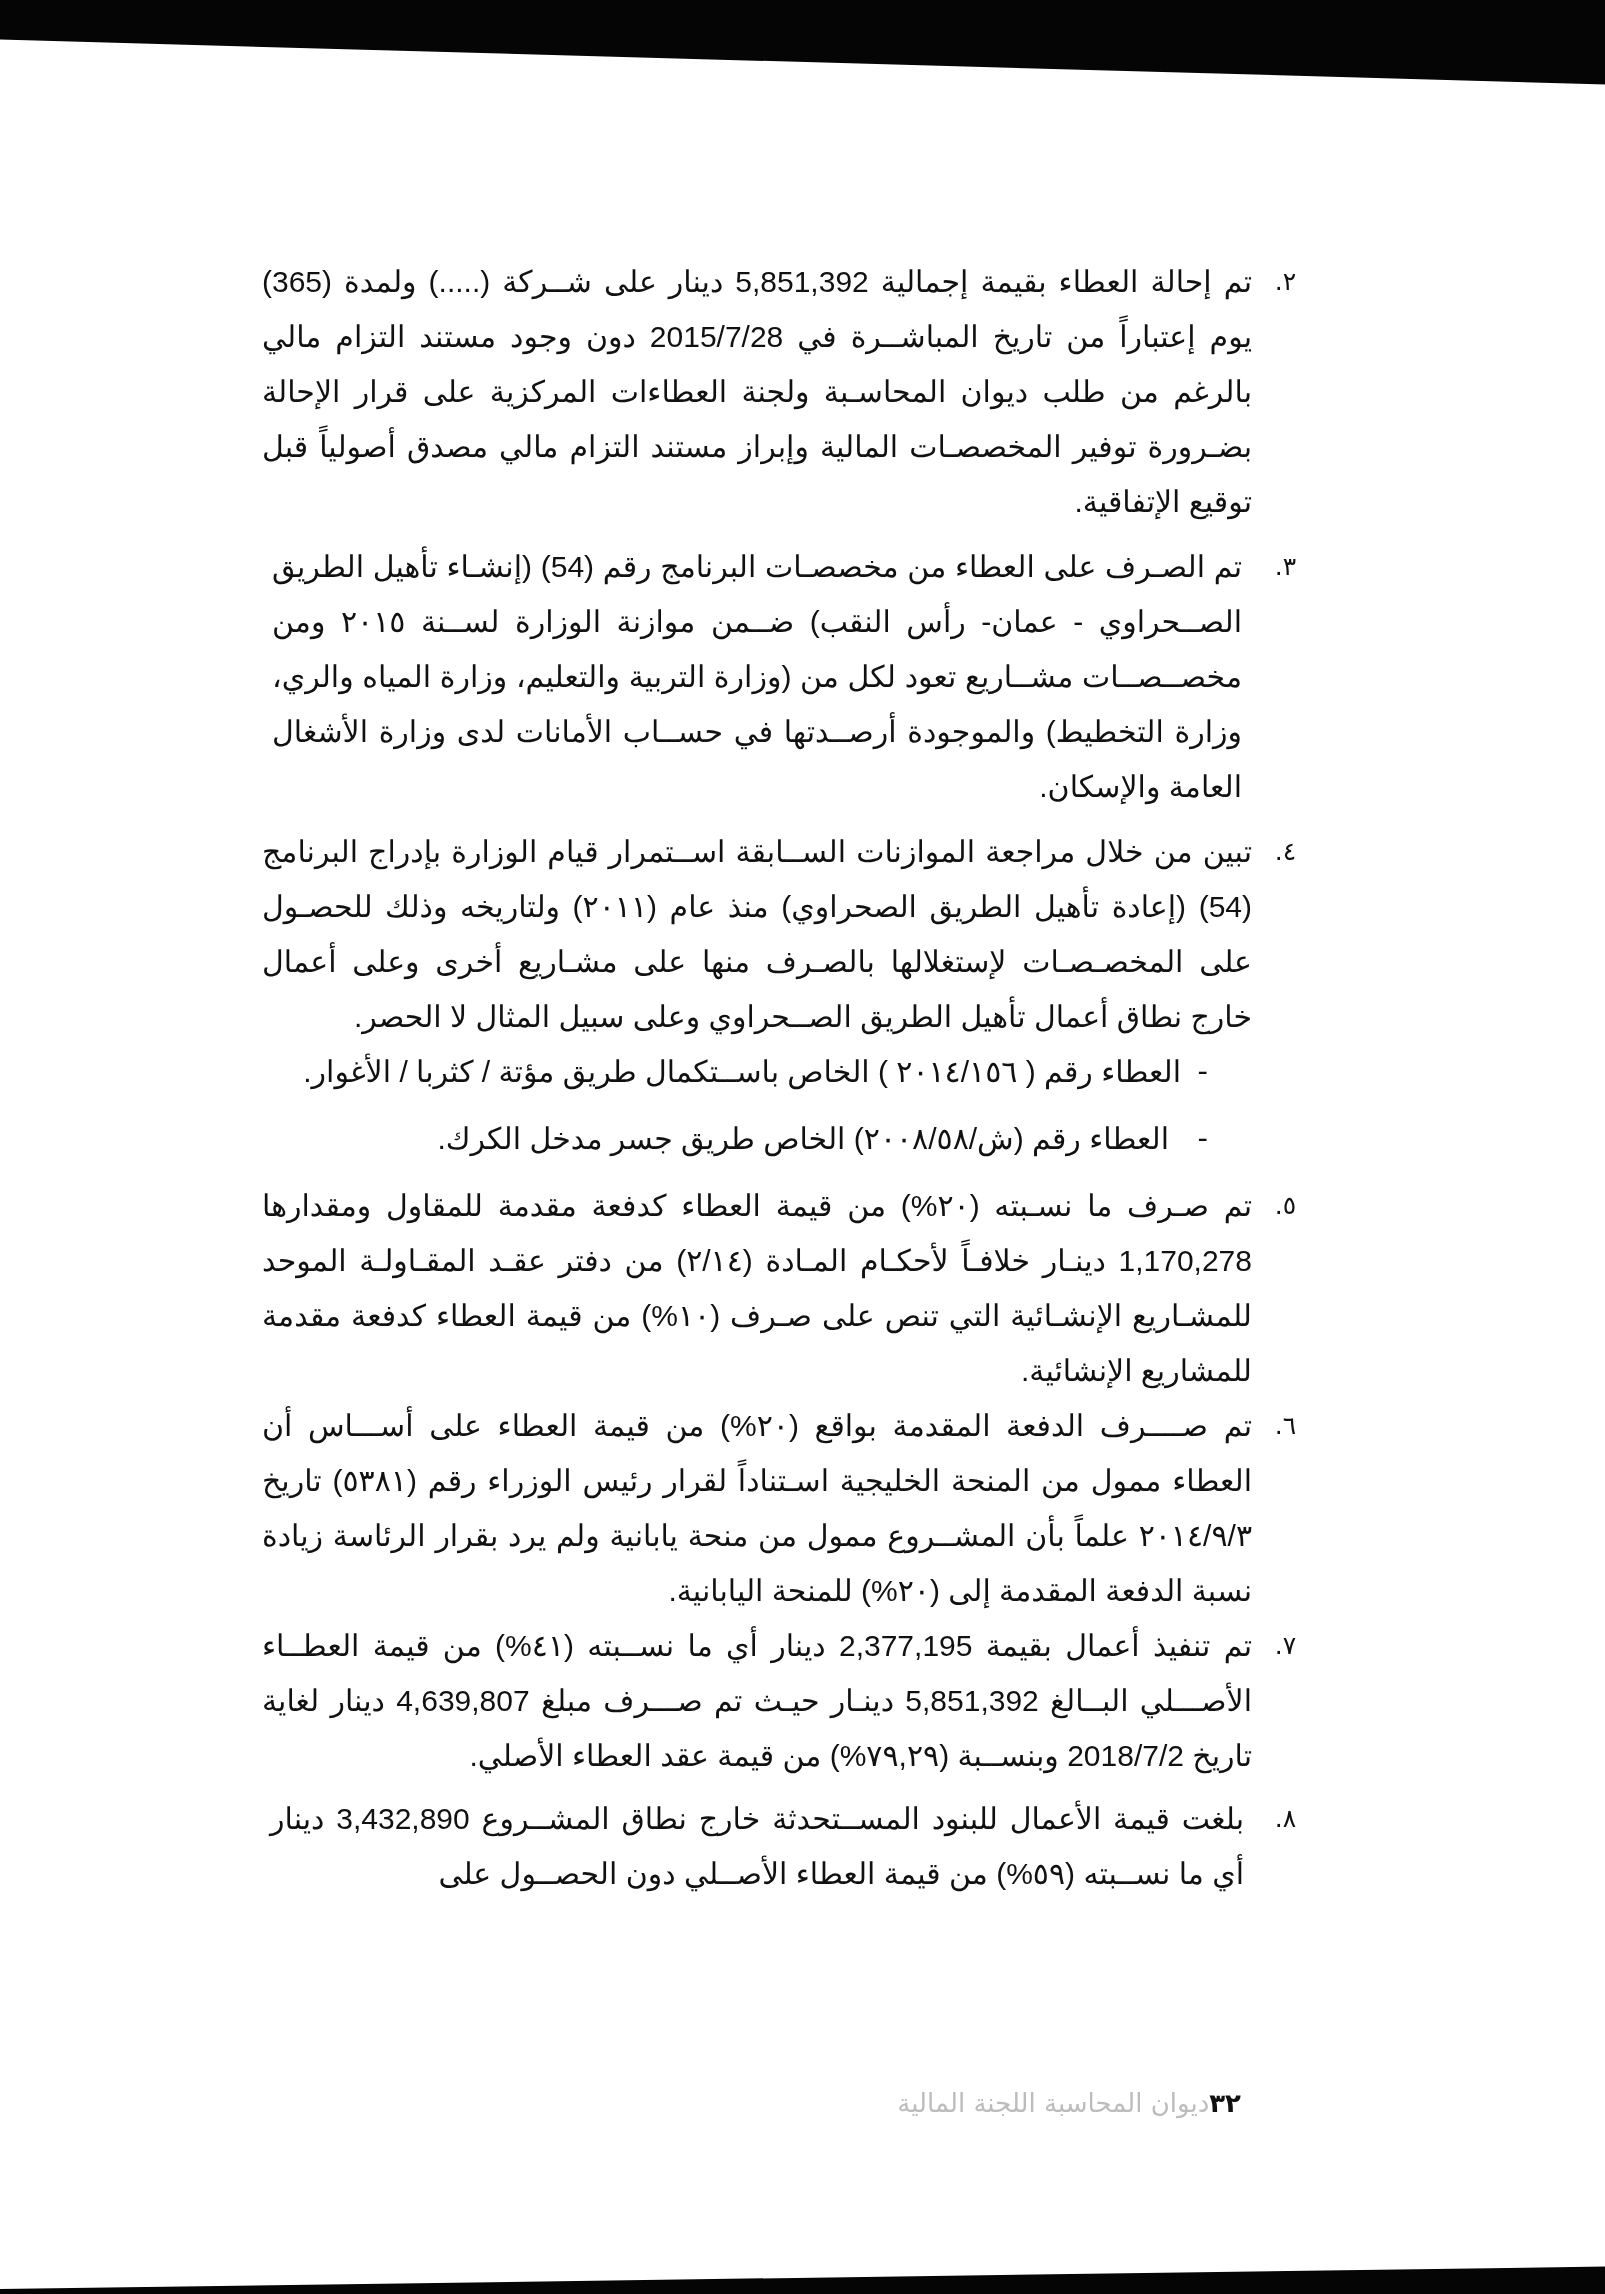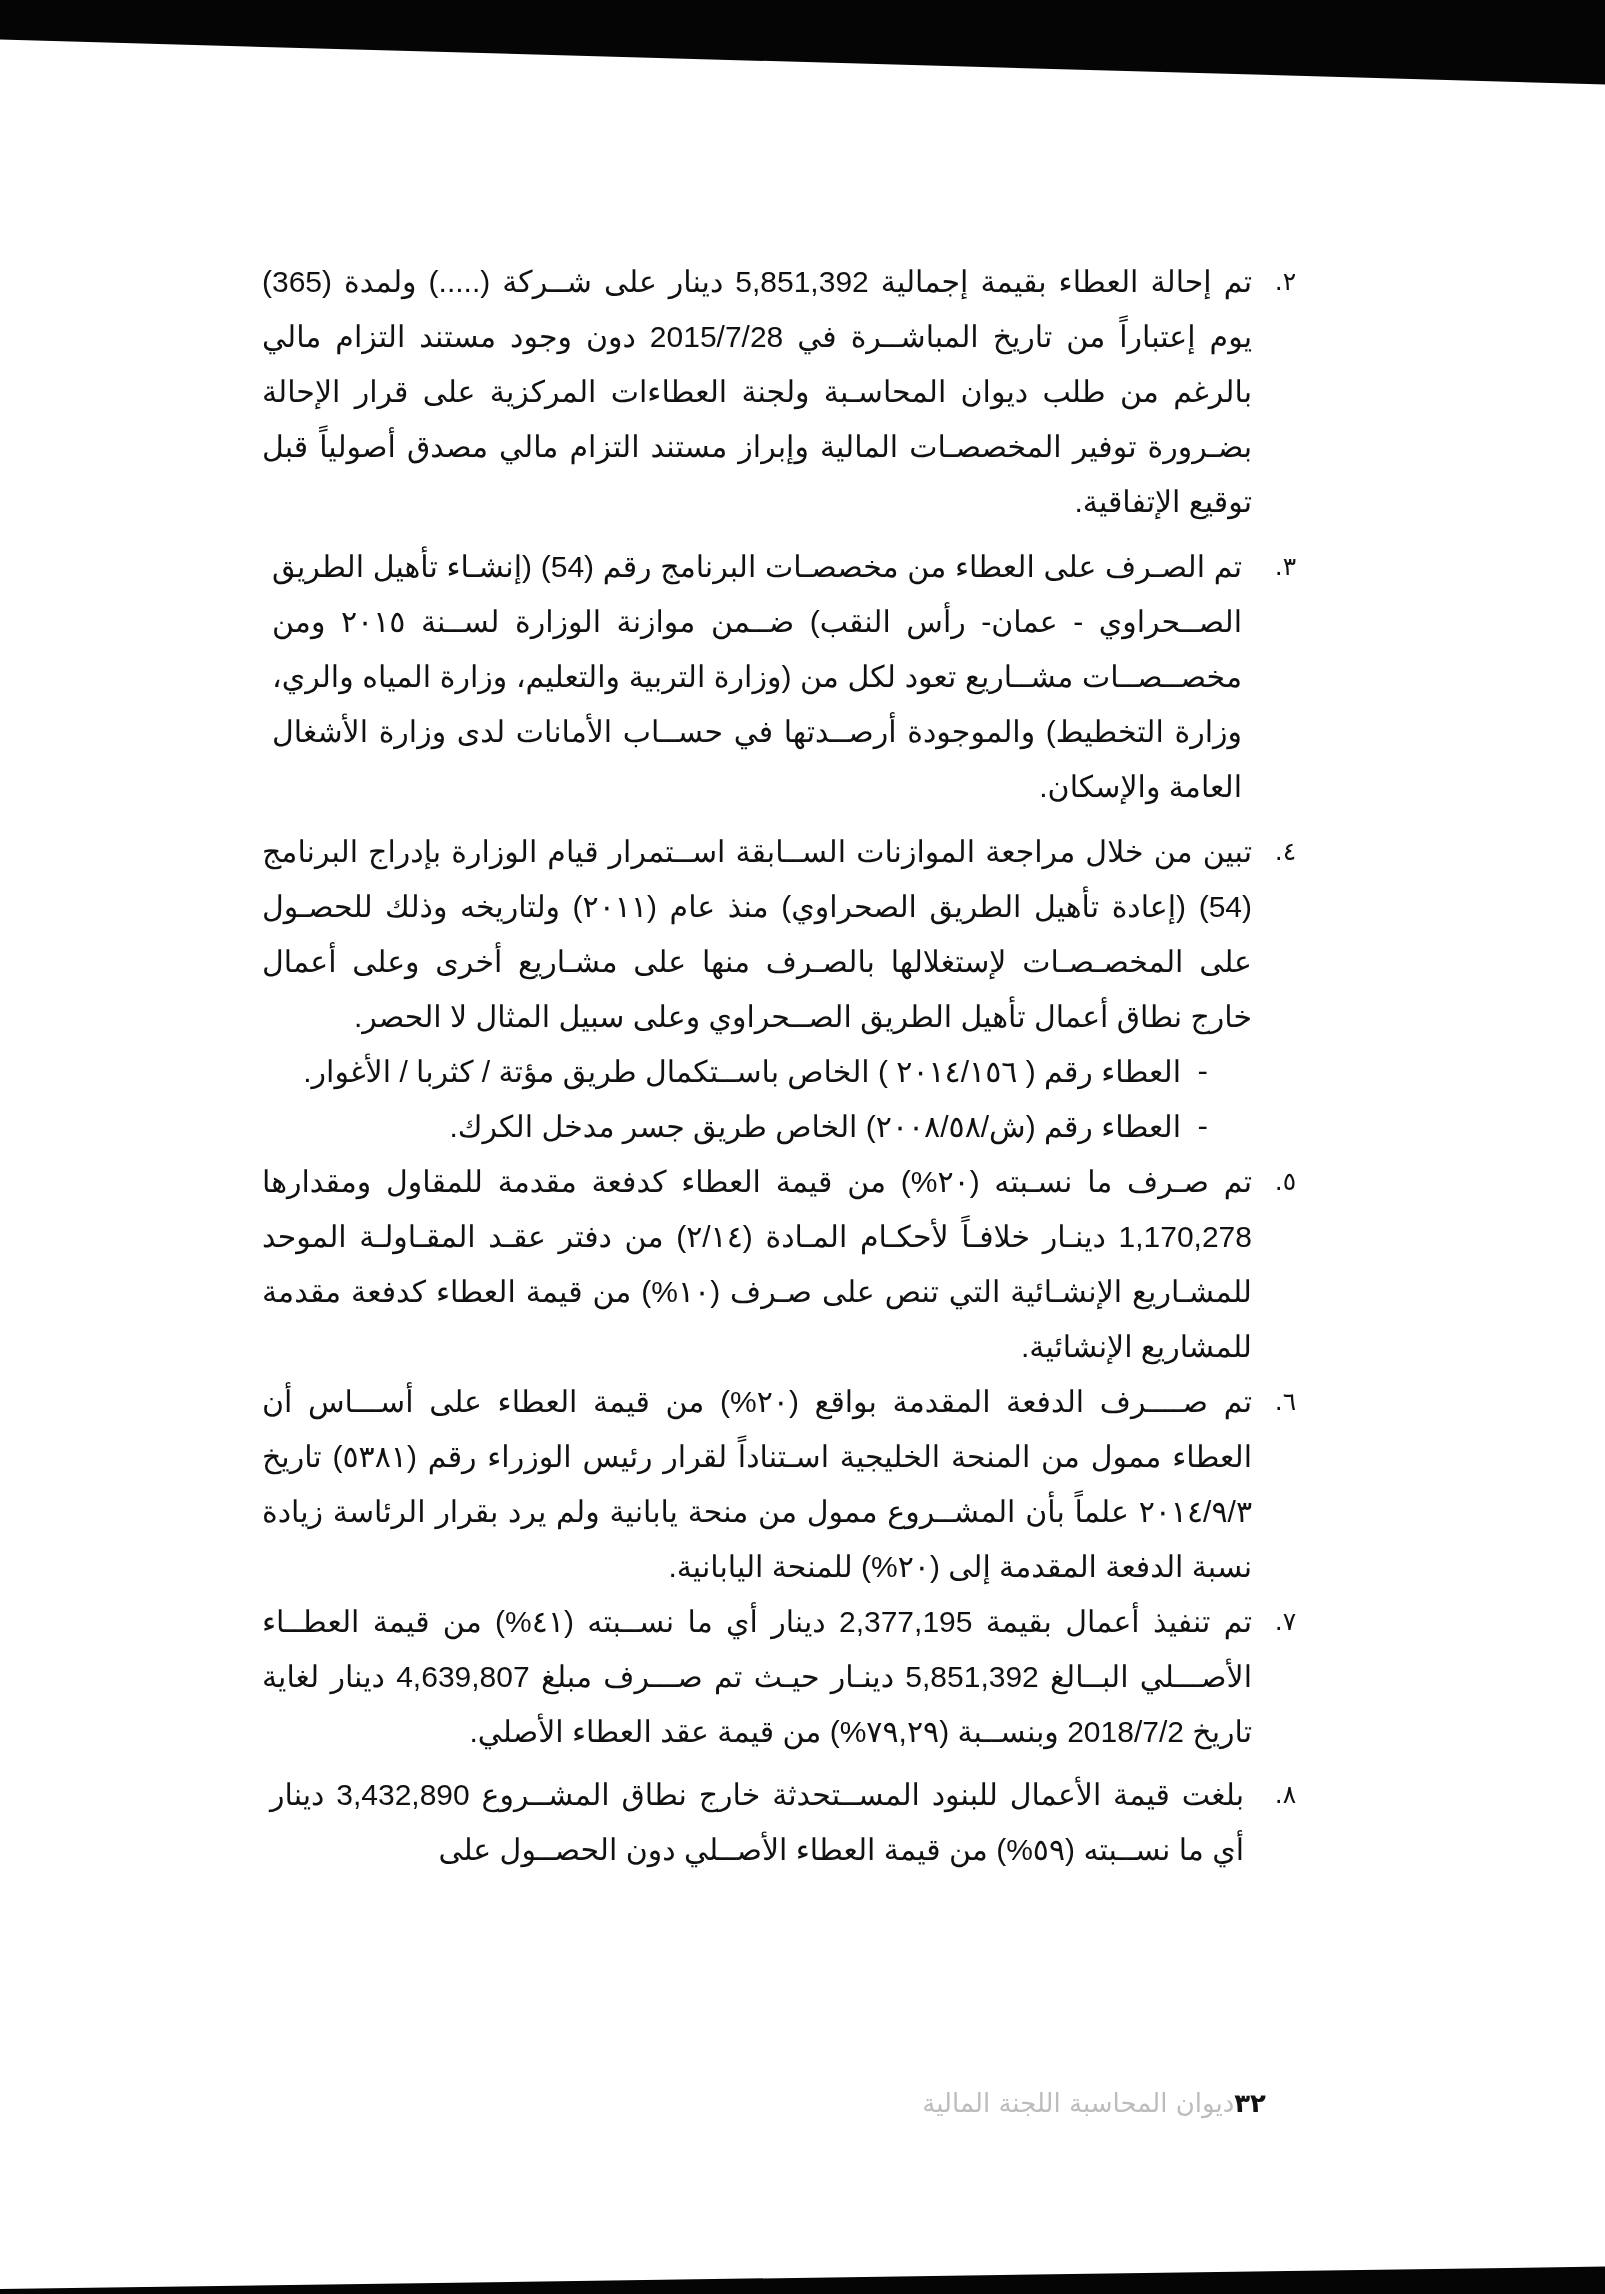--- a/index.html
+++ b/index.html
@@ -28,21 +28,21 @@
     font-size: 25px; line-height: 55px;
   }
   .item-text {
     font-size: 30px; line-height: 55px; text-align: justify; text-align-last: right;
     font-family: Liberation Sans, sans-serif;
   }
   .sub-list { margin: 0; padding: 0 102px 0 0; list-style: none; }
   .sub-item { position: relative; padding-right: 27px; }
   .sub-dash { position: absolute; right: 0; top: 0; font-size: 29px; line-height: 55px; }
   .footer {
-    position: absolute; left: 800px; top: 2088px; width: 466px;
+    position: absolute; left: 775px; top: 2088px; width: 466px;
     direction: rtl; text-align: right; font-size: 26px; color: #bcbcbc;
     letter-spacing: 3.9px; white-space: nowrap;
   }
   .footer .page-num { color: #111; font-weight: bold; letter-spacing: 0; }
 </style>
 </head>
 <body>
 
 <div class="scan-edge-top"></div>
 <div class="scan-edge-bottom"></div>
@@ -60,21 +60,21 @@
     <span class="item-num">٤.</span>
     <p class="item-text" style="margin:0">تبين من خلال مراجعة الموازنات الســابقة اســتمرار قيام الوزارة بإدراج البرنامج (54) (إعادة تأهيل الطريق الصحراوي) منذ عام (٢٠١١) ولتاريخه وذلك للحصـول على المخصـصـات لإستغلالها بالصـرف منها على مشـاريع أخرى وعلى أعمال خارج نطاق أعمال تأهيل الطريق الصــحراوي وعلى سبيل المثال لا الحصر.</p>
   </div>
   <ul class="sub-list">
     <li class="sub-item">
       <span class="sub-dash">-</span>
       <p class="item-text" style="margin:0">العطاء رقم ( ٢٠١٤/١٥٦ ) الخاص باســتكمال طريق مؤتة / كثربا / الأغوار.</p>
     </li>
     <li class="sub-item">
       <span class="sub-dash">-</span>
-      <p class="item-text" style="margin:0">العطاء رقم (ش/٢٠٠٨/٥٨) الخاص طريق جسر مدخل الكرك.</p>
+      <p class="item-text" style="margin:12px">العطاء رقم (ش/٢٠٠٨/٥٨) الخاص طريق جسر مدخل الكرك.</p>
     </li>
   </ul>
   <div class="item">
     <span class="item-num">٥.</span>
     <p class="item-text" style="margin:0">تم صـرف ما نسـبته (٢٠%) من قيمة العطاء كدفعة مقدمة للمقاول ومقدارها 1,170,278 دينـار خلافـاً لأحكـام المـادة (٢/١٤) من دفتر عقـد المقـاولـة الموحد للمشـاريع الإنشـائية التي تنص على صـرف (١٠%) من قيمة العطاء كدفعة مقدمة للمشاريع الإنشائية.</p>
   </div>
   <div class="item">
     <span class="item-num">٦.</span>
     <p class="item-text" style="margin:0">تم صــــرف الدفعة المقدمة بواقع (٢٠%) من قيمة العطاء على أســـاس أن العطاء ممول من المنحة الخليجية اسـتناداً لقرار رئيس الوزراء رقم (٥٣٨١) تاريخ ٢٠١٤/٩/٣ علماً بأن المشــروع ممول من منحة يابانية ولم يرد بقرار الرئاسة زيادة نسبة الدفعة المقدمة إلى (٢٠%) للمنحة اليابانية.</p>
   </div>

